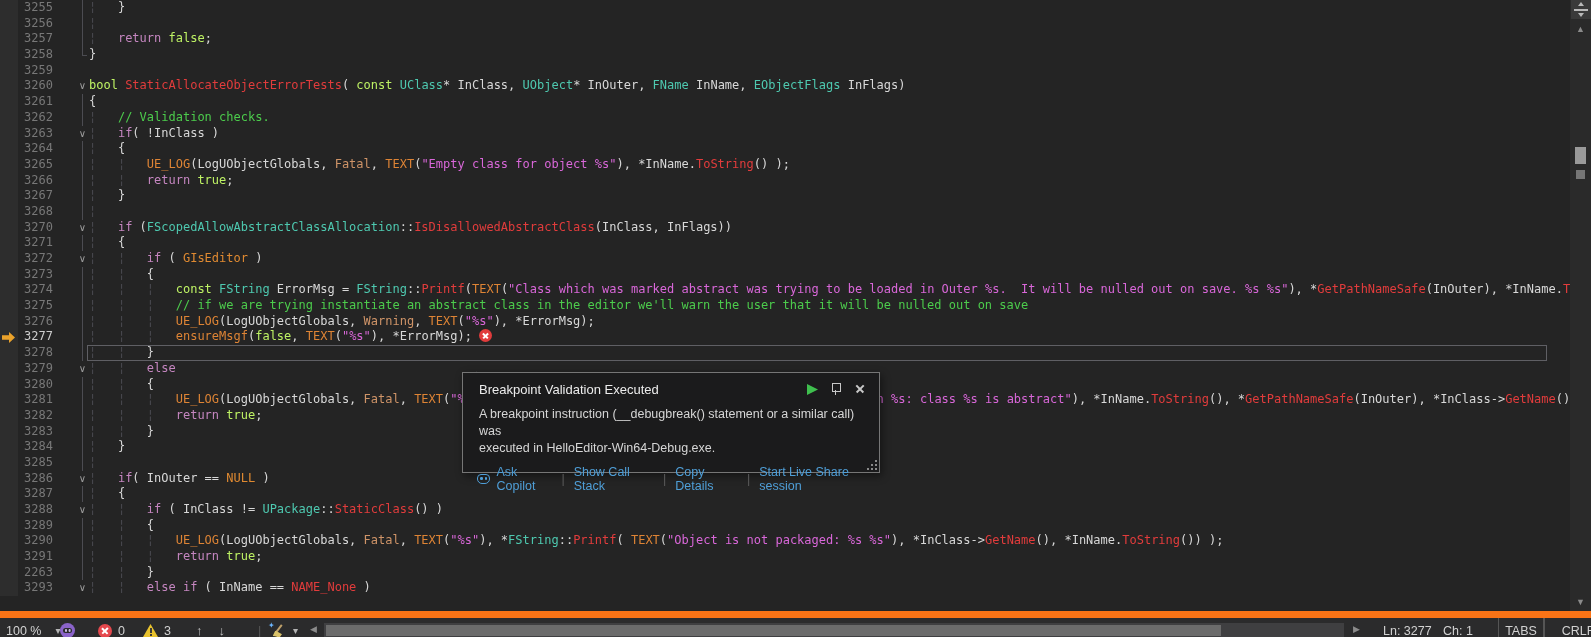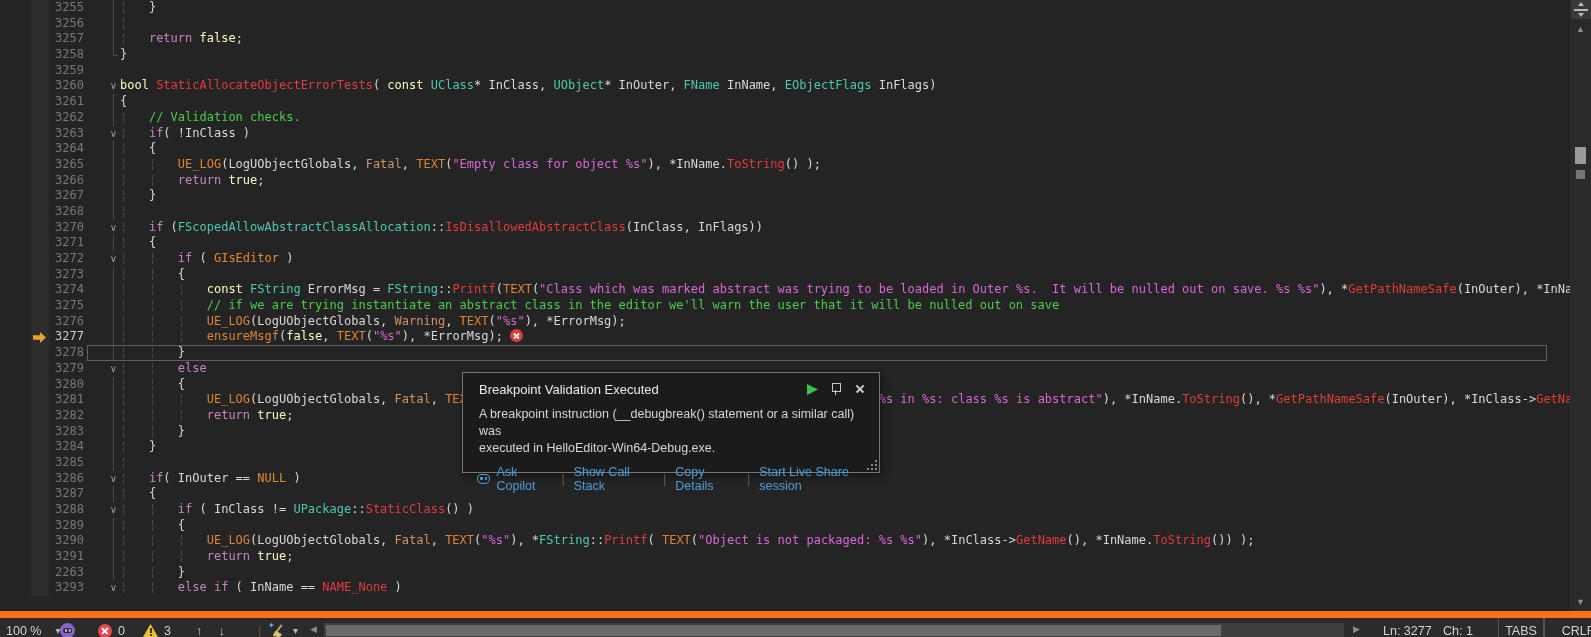--- a/index.html
+++ b/index.html
@@ -4,36 +4,36 @@
 <style>
   * { margin:0; padding:0; box-sizing:border-box; }
   html,body { width:1591px; height:637px; overflow:hidden; background:#242424;
               font-family:"Liberation Sans", sans-serif; }
   #stage { position:relative; width:1591px; height:637px; background:#242424; }
 
   
   #editor { position:absolute; left:0; top:0; width:1591px; height:611px; overflow:hidden; }
   #lines  { position:absolute; left:0; top:0; width:1591px; }
   .row { display:flex; height:15.7px; line-height:15.7px; white-space:pre;
-         font-family:"DejaVu Sans Mono", monospace; font-size:12px;margin-left:31px; }
+         font-family:"DejaVu Sans Mono", monospace; font-size:12px; }
   .bp   { width:18px; flex:0 0 18px; background:#2d2d2d; position:relative; }
   .ln   { width:40px; flex:0 0 40px; text-align:right; padding-right:5px; color:#787878; font-size:12px; }
   .row.cur .ln { color:#cdcdcd; }
   .gap  { width:18px; flex:0 0 18px; }
   .fold { width:13px; flex:0 0 13px; position:relative; color:#9d9d9d; font-size:10px; text-align:center;
           font-family:"DejaVu Sans", sans-serif; }
   .fold.line::before { content:""; position:absolute; left:6px; top:0; bottom:0; border-left:1px solid #4c4c52; }
   .fold.corner::before { content:""; position:absolute; left:6px; top:0; height:8px; width:4px;
           border-left:1px solid #4c4c52; border-bottom:1px solid #4c4c52; }
   .code { flex:1 1 auto; overflow:hidden; color:#d8d8d8; }
 
   
   .s-g  { color:#4b4b52; }
   .s-p  { color:#d8d8d8; }
-  .s-k  { color:#fef9c3;text-align:center; }
+  .s-k  { color:#bef264;text-align:center; }
   .s-c  { color:#c586c0; }
   .s-t  { color:#4ec9b0; }
   .s-f  { color:#e23c3c; }
   .s-mc { color:#de8435; }
   .s-gl { color:#e08a31; }
   .s-ev { color:#cf9468; }
   .s-st { color:#d967d9; }
   .s-cm { color:#4ccc4c; }
 
   

